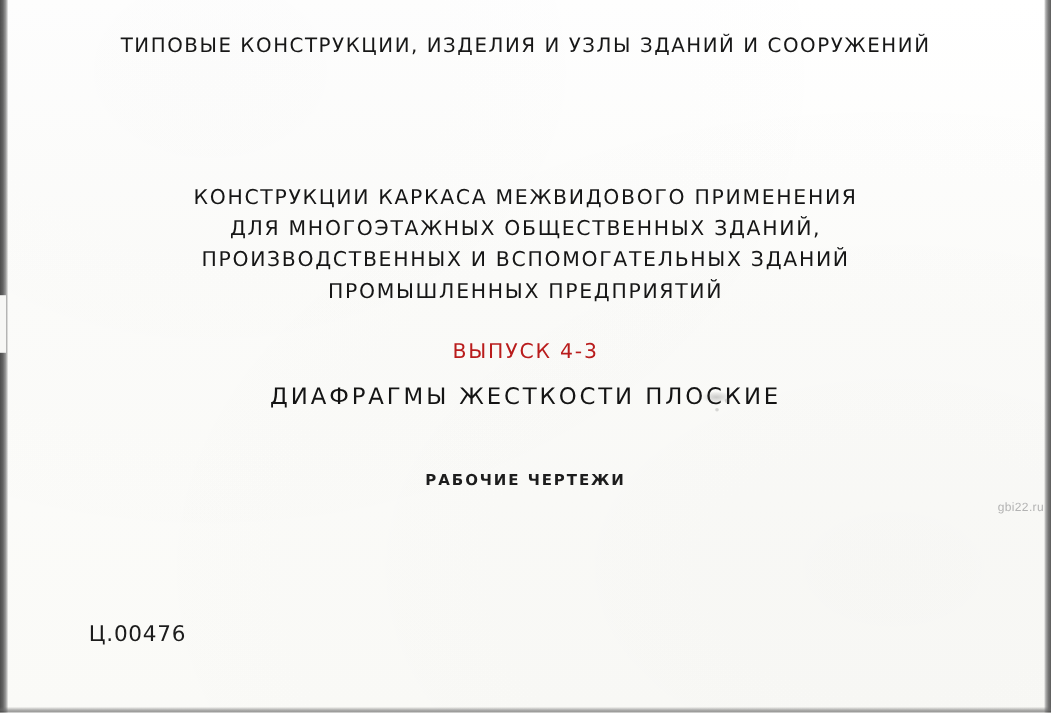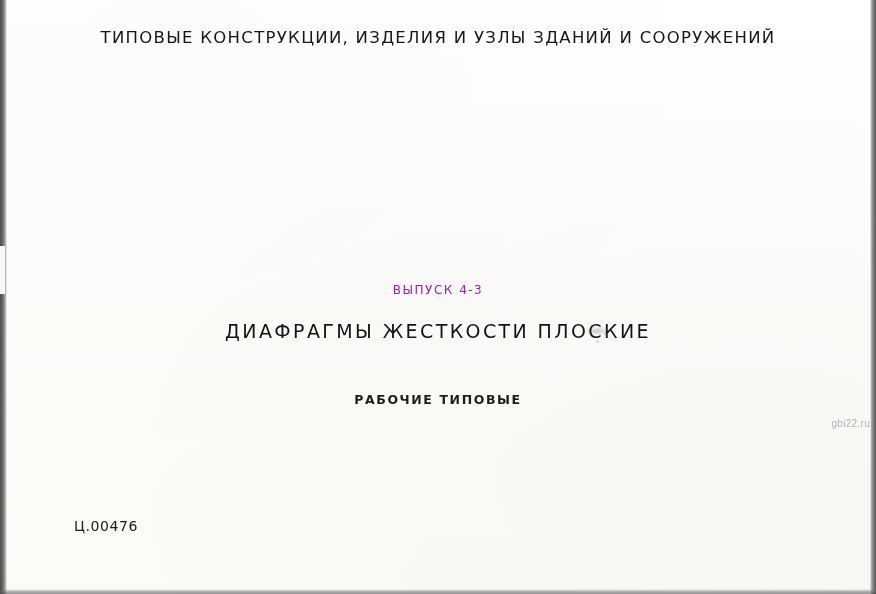--- a/index.html
+++ b/index.html
@@ -112,23 +112,23 @@
     letter-spacing: 1.4px;
     color: #161616;
     line-height: 26px;
     white-space: nowrap;
   }
 
   .issue {
     left: 0;
     right: 0;
     top: 283px;
-    font-size: 12px;
+    font-size: 17px;
     letter-spacing: 1.5px;
-    color: #a21caf;
+    color: #b91c1c;
   }
 
   .issue-title {
     left: 0;
     right: 0;
     top: 320px;
     font-size: 19px;
     letter-spacing: 2.4px;
     color: #141414;
   }
@@ -140,21 +140,21 @@
     font-size: 12.5px;
     letter-spacing: 1.6px;
     color: #1d1d1d;
     font-weight: bold;
   }
 
   .code {
     position: absolute;
     left: 74px;
     top: 518px;
-    font-size: 14px;
+    font-size: 18px;
     letter-spacing: 0.6px;
     color: #1c1c1c;
     font-family: "DejaVu Sans", sans-serif;
   }
 
   .watermark {
     position: absolute;
     right: 6px;
     top: 418px;
     font-size: 10px;
@@ -187,29 +187,35 @@
   <div class="scan-edge-left"></div>
   <div class="scan-edge-left-notch"></div>
   <div class="scan-edge-right"></div>
   <div class="scan-edge-bottom"></div>
 
   <div class="content">
 
     <div class="line series-head">ТИПОВЫЕ КОНСТРУКЦИИ, ИЗДЕЛИЯ И УЗЛЫ ЗДАНИЙ И СООРУЖЕНИЙ</div>
 
 
+    <div class="subtitle-block">
+      <div class="sl">КОНСТРУКЦИИ КАРКАСА МЕЖВИДОВОГО ПРИМЕНЕНИЯ</div>
+      <div class="sl">ДЛЯ МНОГОЭТАЖНЫХ ОБЩЕСТВЕННЫХ ЗДАНИЙ,</div>
+      <div class="sl">ПРОИЗВОДСТВЕННЫХ И ВСПОМОГАТЕЛЬНЫХ ЗДАНИЙ</div>
+      <div class="sl">ПРОМЫШЛЕННЫХ ПРЕДПРИЯТИЙ</div>
+    </div>
 
     <div class="line issue">ВЫПУСК 4-3</div>
 
     <div class="line issue-title">ДИАФРАГМЫ ЖЕСТКОСТИ ПЛОСКИЕ</div>
 
     <div class="smudge"></div>
     <div class="speck" style="left:604px; top:332px; width:4px; height:4px;"></div>
     <div class="speck" style="left:596px; top:340px; width:3px; height:3px;"></div>
 
-    <div class="line docs-kind">РАБОЧИЕ ТИПОВЫЕ</div>
+    <div class="line docs-kind">РАБОЧИЕ ЧЕРТЕЖИ</div>
 
     <div class="code">Ц.00476</div>
 
     <div class="watermark">gbi22.ru</div>
 
   </div>
 </div>
 
 </body></html>

